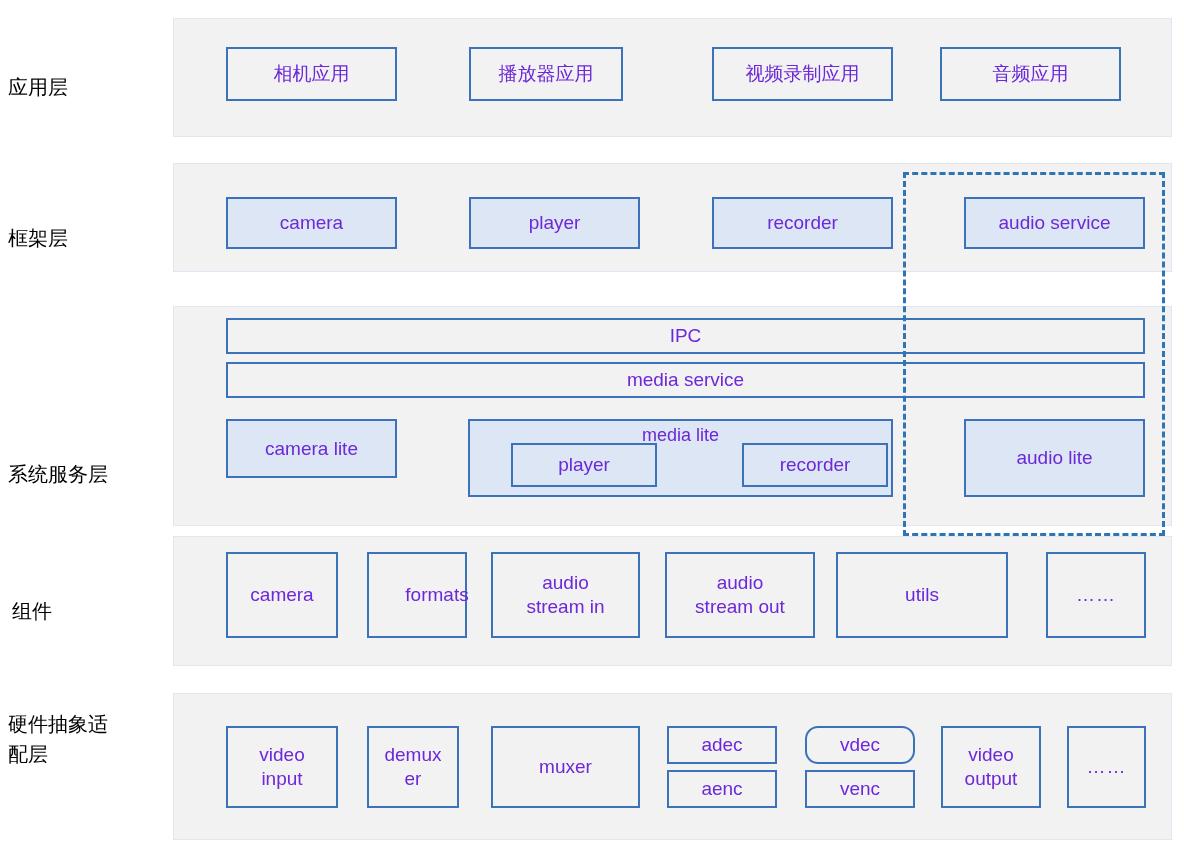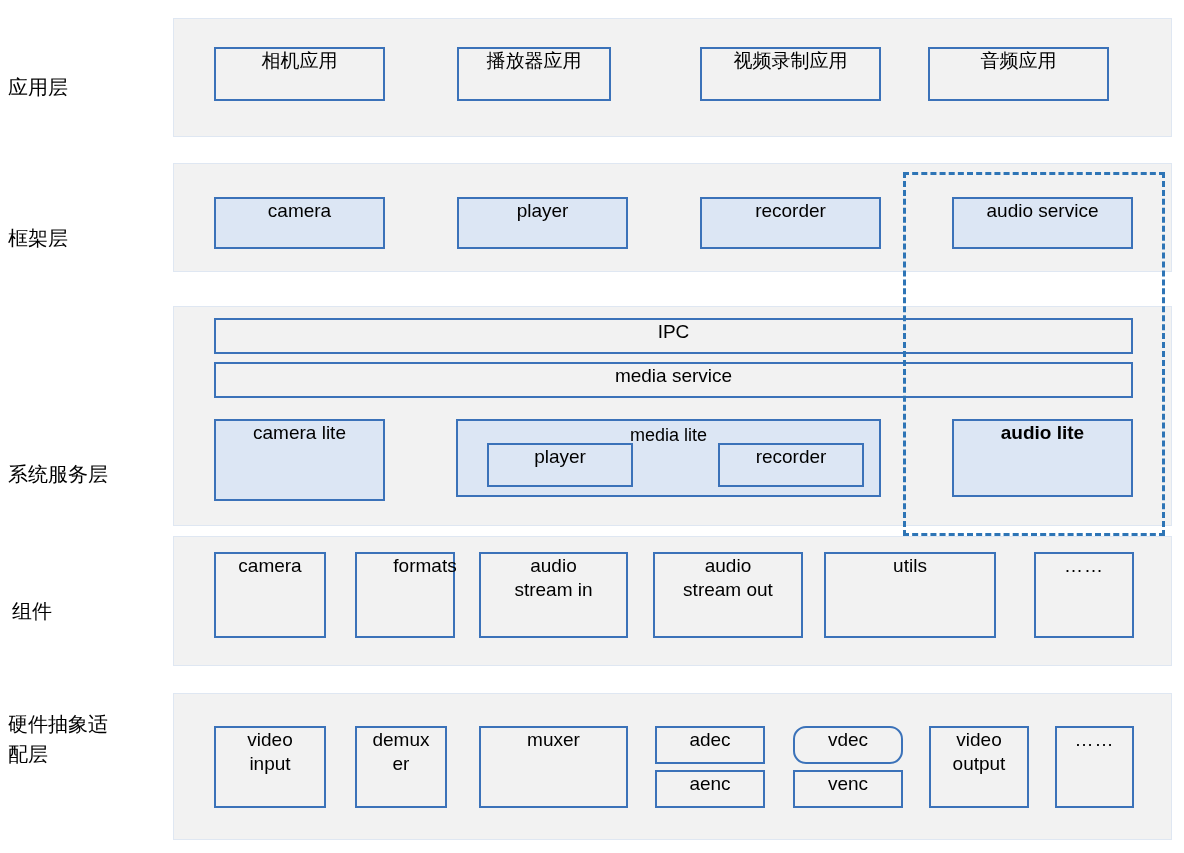--- a/index.html
+++ b/index.html
@@ -34,25 +34,27 @@
     box-sizing: border-box;
   }
 
   
   .box {
     position: absolute;
     box-sizing: border-box;
     border: 2px solid #3b72b9;
     background: #f2f2f2;
     display: flex;
+    align-items: center;
     justify-content: center;
     text-align: center;
     font-size: 19px;
     line-height: 24px;
-    color: #000000;
+    color: #6d28d9;
+    margin-left: 12px;
   }
   .box.fill-blue {
     background: #dce6f4;
   }
   .box .two-line {
     white-space: pre-line;
   }
 
   
   .box.container-box {
@@ -127,35 +129,35 @@
 
 <div class="panel" style="left:173px; top:306px; width:999px; height:220px;"></div>
 
 <div class="box" style="left:214px; top:318px; width:919px; height:36px;">
   <span>IPC</span>
 </div>
 <div class="box" style="left:214px; top:362px; width:919px; height:36px;">
   <span>media service</span>
 </div>
 
-<div class="box fill-blue" style="left:214px; top:419px; width:171px; height:82px;">
+<div class="box fill-blue" style="left:214px; top:419px; width:171px; height:59px;">
   <span>camera lite</span>
 </div>
 
 <div class="box fill-blue container-box" style="left:456px; top:419px; width:425px; height:78px;">
   <span class="container-title">media lite</span>
   <div class="box fill-blue" style="left:29px; top:22px; width:146px; height:44px; font-size:19px;">
     <span>player</span>
   </div>
   <div class="box fill-blue" style="left:260px; top:22px; width:146px; height:44px; font-size:19px;">
     <span>recorder</span>
   </div>
 </div>
 
-<div class="box fill-blue" style="left:952px; top:419px; width:181px; height:78px;font-weight:bold;">
+<div class="box fill-blue" style="left:952px; top:419px; width:181px; height:78px;">
   <span>audio lite</span>
 </div>
 
 <div class="panel" style="left:173px; top:536px; width:999px; height:130px;"></div>
 
 <div class="box" style="left:214px; top:552px; width:112px; height:86px;">
   <span>camera</span>
 </div>
 <div class="box" style="left:355px; top:552px; width:100px; height:86px;padding-left:40px;">
   <span>formats</span>

